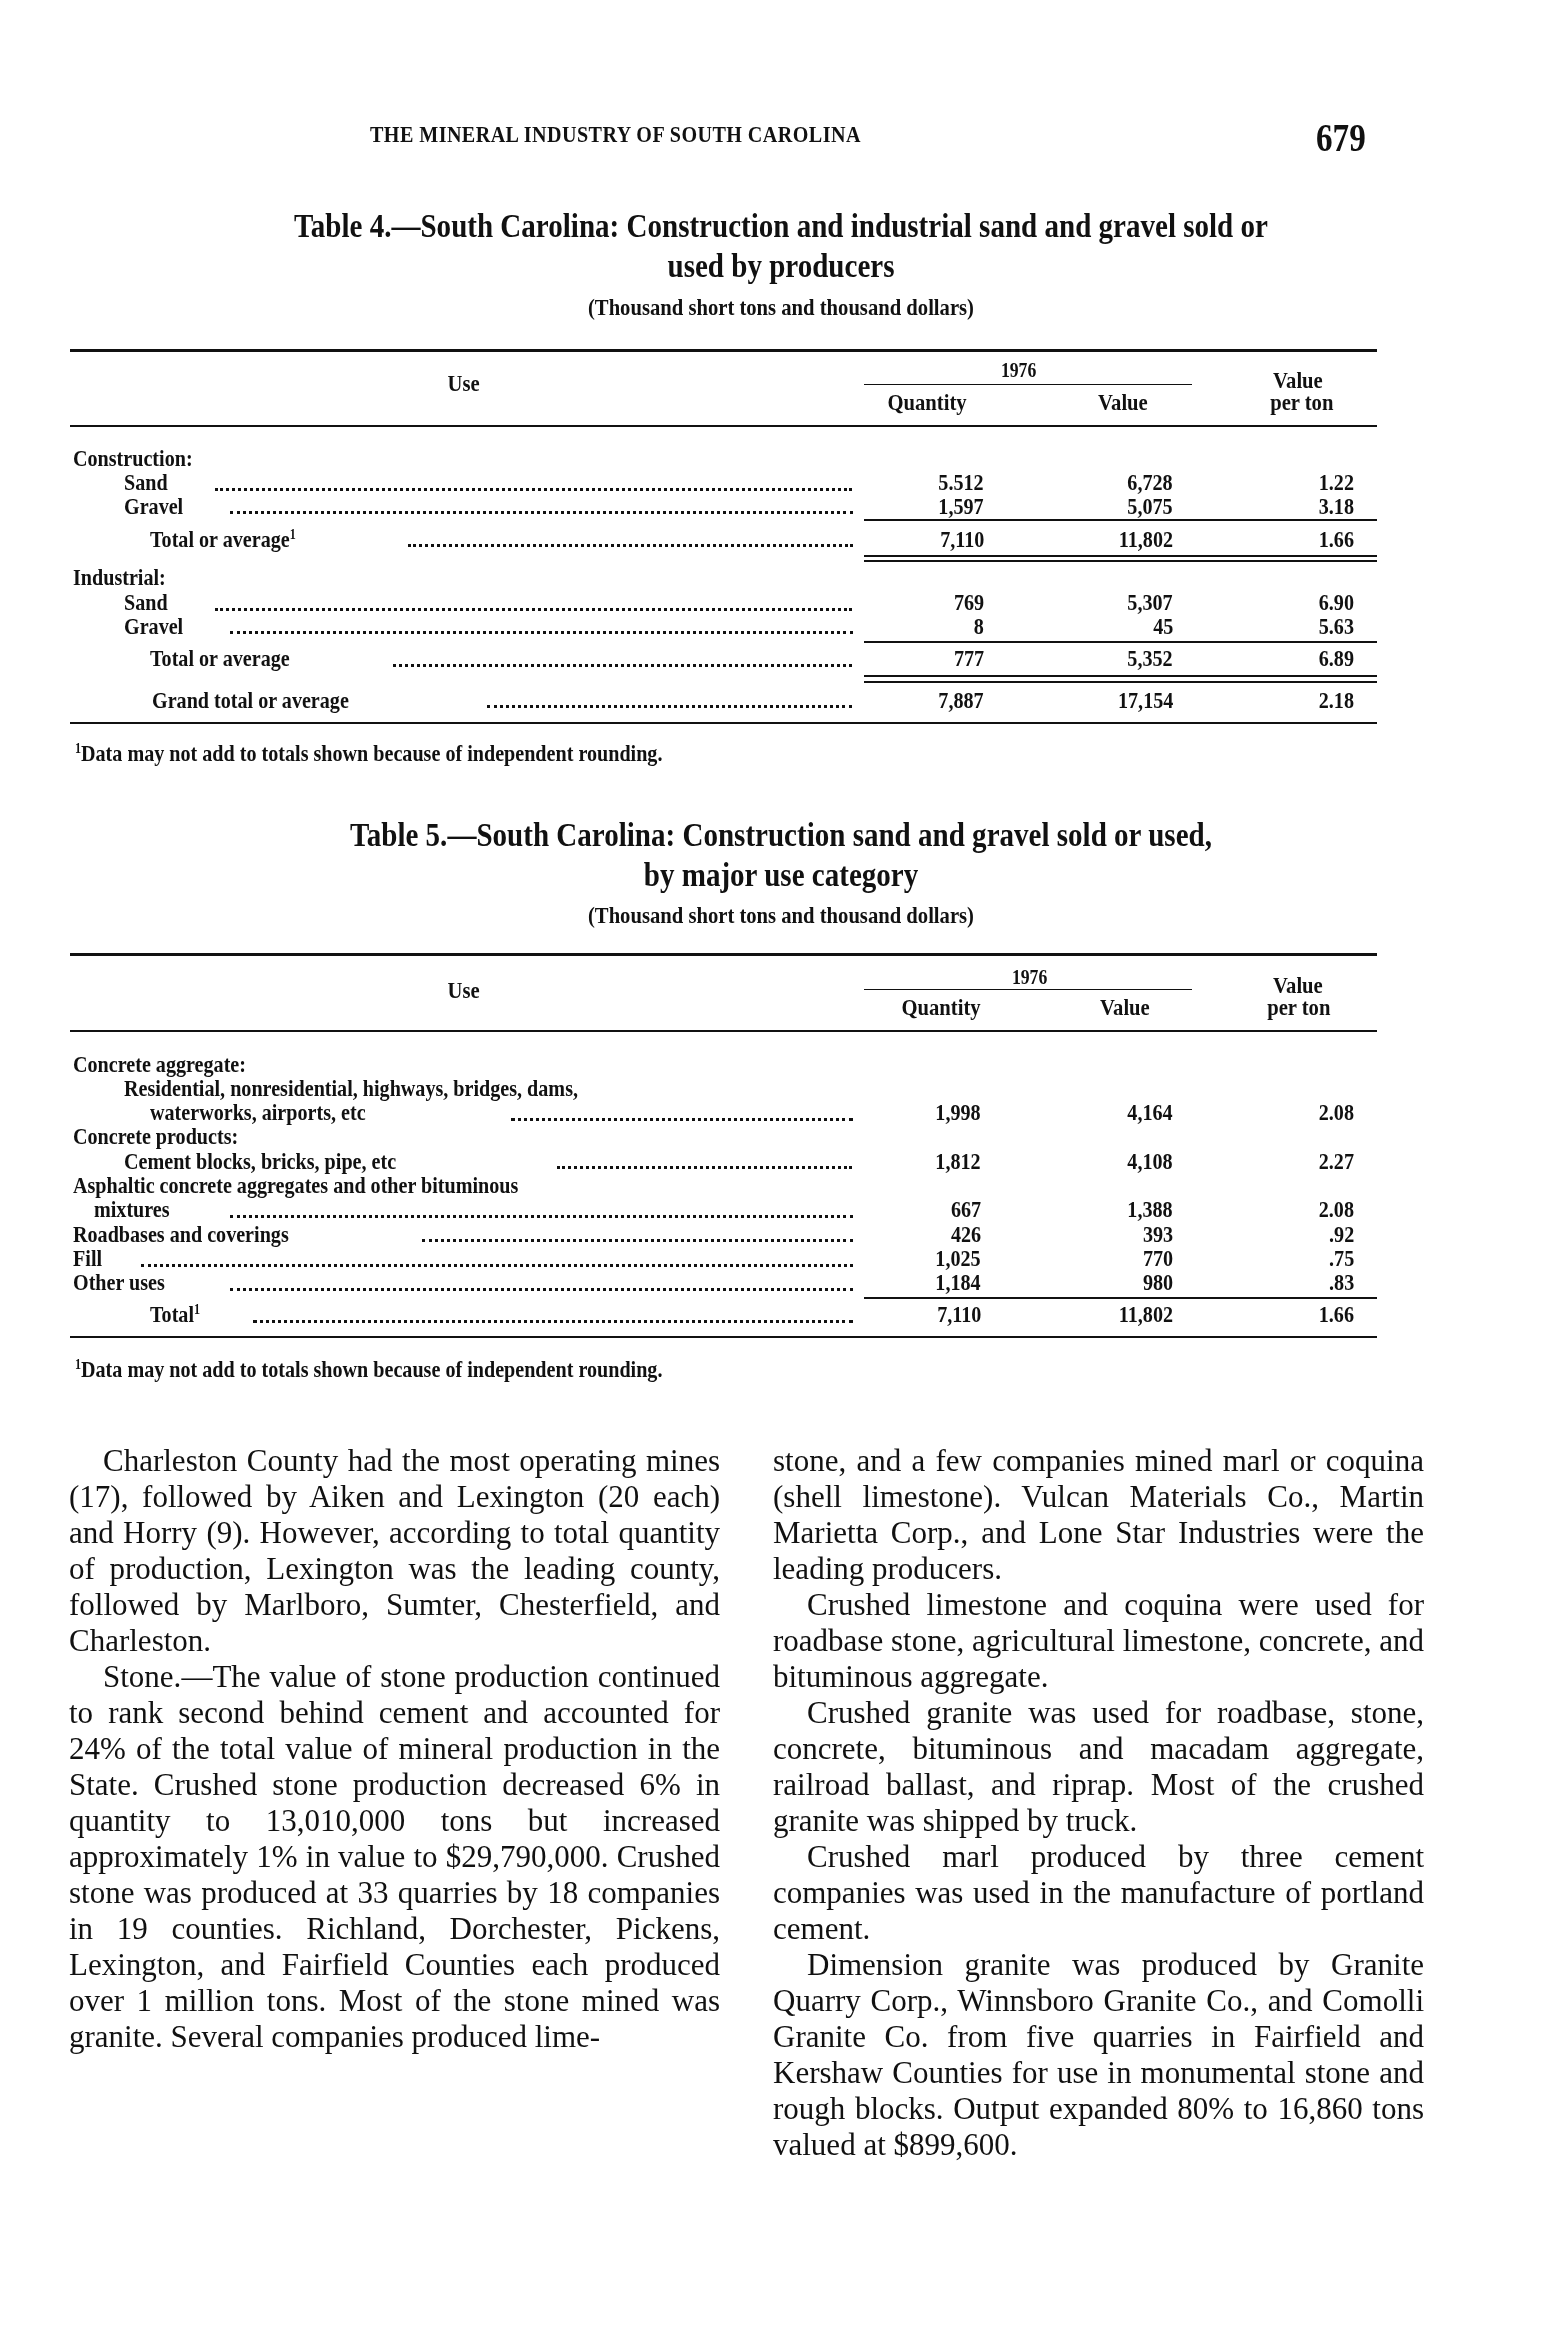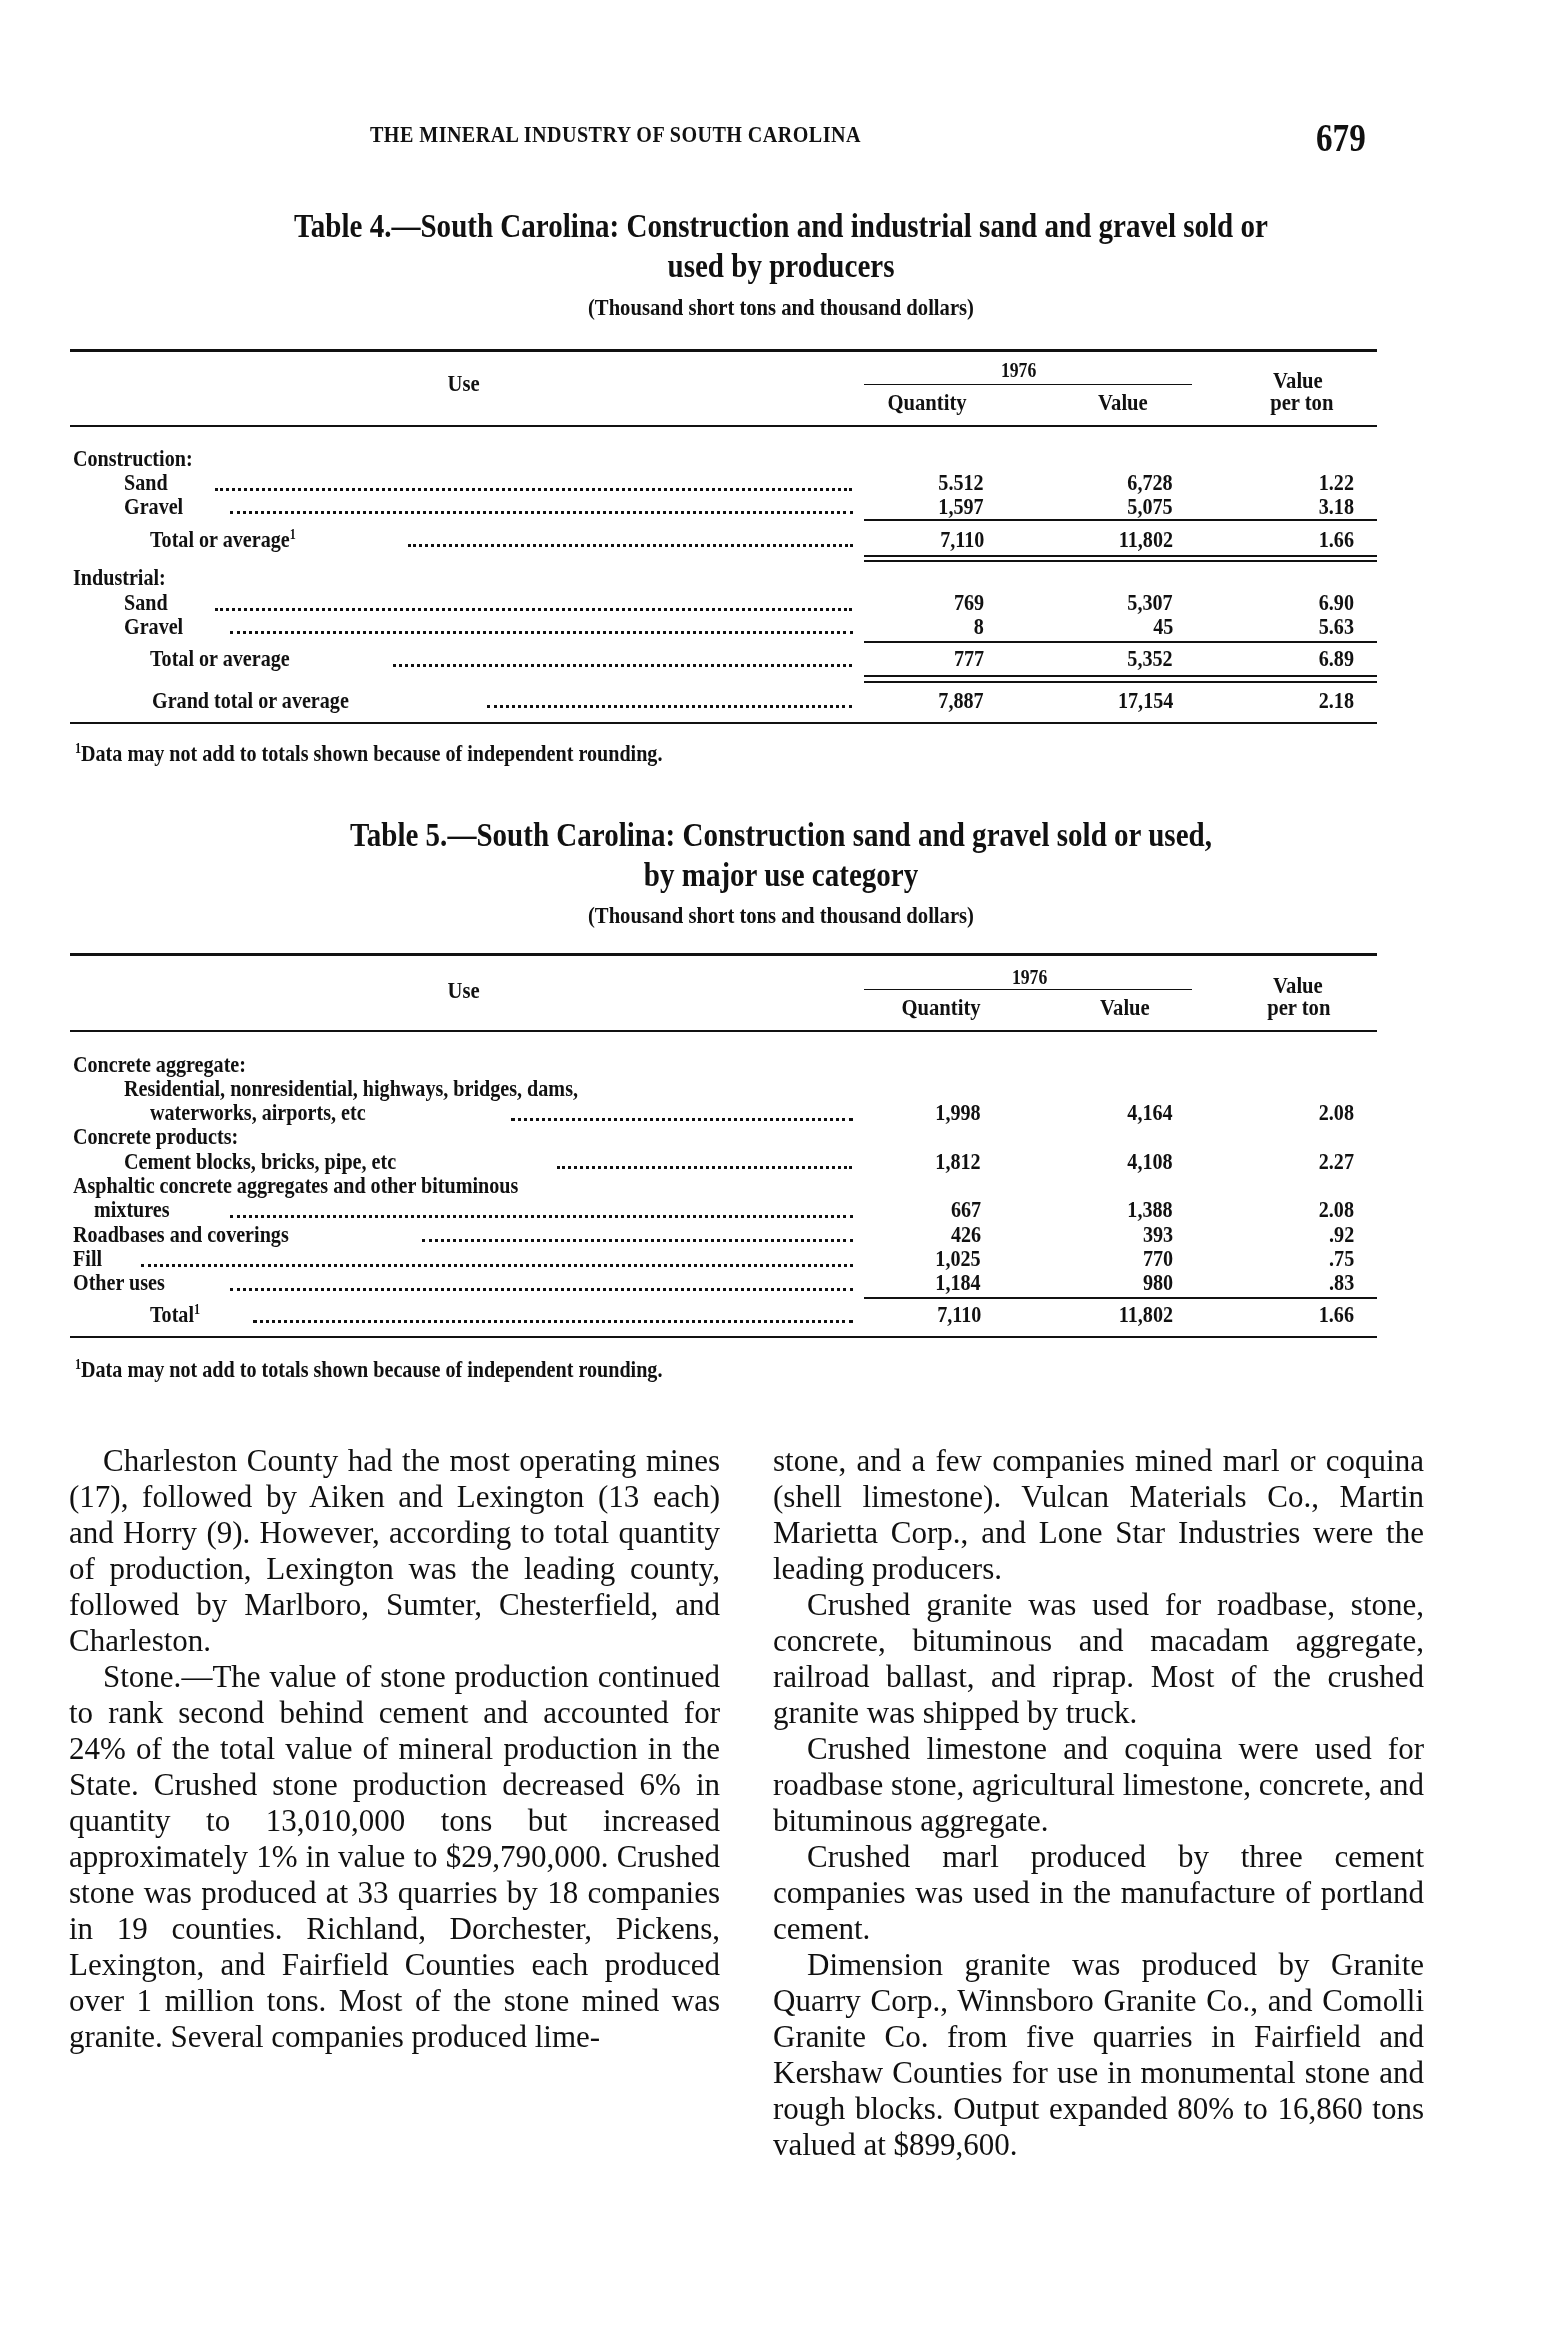--- a/index.html
+++ b/index.html
@@ -183,23 +183,23 @@
     <div class="num serif" style="right:581px; top:1301px;">7,110</div>
     <div class="num serif" style="right:389px; top:1301px;">11,802</div>
     <div class="num serif" style="right:208px; top:1301px;">1.66</div>
   </div>
   <div class="rule" style="left:70px; top:1336px; width:1307px; height:2.3px;"></div>
 
   <div class="fn serif" style="left:75px; top:1356px;"><sup>1</sup><span>Data may not add to totals shown because of independent rounding.</span></div>
 </div>
 
 <div class="col" id="left-col" style="left:69px;">
-    <p class="ind"><span>Charleston County had the most operating mines (17), followed by Aiken and Lexington (13 each) and Horry (9). However, according to total quantity of production, Lexington was the leading county, followed by Marlboro, Sumter, Chesterfield, and Charleston.</span></p>
+    <p class="ind"><span>Charleston County had the most operating mines (17), followed by Aiken and Lexington (20 each) and Horry (9). However, according to total quantity of production, Lexington was the leading county, followed by Marlboro, Sumter, Chesterfield, and Charleston.</span></p>
     <p class="ind"><b>Stone.</b><span>—The value of stone production continued to rank second behind cement and accounted for 24% of the total value of mineral production in the State. Crushed stone production decreased 6% in quantity to 13,010,000 tons but increased approximately 1% in value to $29,790,000. Crushed stone was produced at 33 quarries by 18 companies in 19 counties. Richland, Dorchester, Pickens, Lexington, and Fairfield Counties each produced over 1 million tons. Most of the stone mined was granite. Several companies produced lime-</span></p>
   </div>
 <div class="col" id="right-col" style="left:742px;margin-left:31px;">
     <p><span>stone, and a few companies mined marl or coquina (shell limestone). Vulcan Materials Co., Martin Marietta Corp., and Lone Star Industries were the leading producers.</span></p>
+    <p class="ind"><span>Crushed limestone and coquina were used for roadbase stone, agricultural limestone, concrete, and bituminous aggregate.</span></p>
     <p class="ind"><span>Crushed granite was used for roadbase, stone, concrete, bituminous and macadam aggregate, railroad ballast, and riprap. Most of the crushed granite was shipped by truck.</span></p>
-    <p class="ind"><span>Crushed limestone and coquina were used for roadbase stone, agricultural limestone, concrete, and bituminous aggregate.</span></p>
     <p class="ind"><span>Crushed marl produced by three cement companies was used in the manufacture of portland cement.</span></p>
     <p class="ind"><span>Dimension granite was produced by Granite Quarry Corp., Winnsboro Granite Co., and Comolli Granite Co. from five quarries in Fairfield and Kershaw Counties for use in monumental stone and rough blocks. Output expanded 80% to 16,860 tons valued at $899,600.</span></p>
   </div>
 
 
 </body></html>

